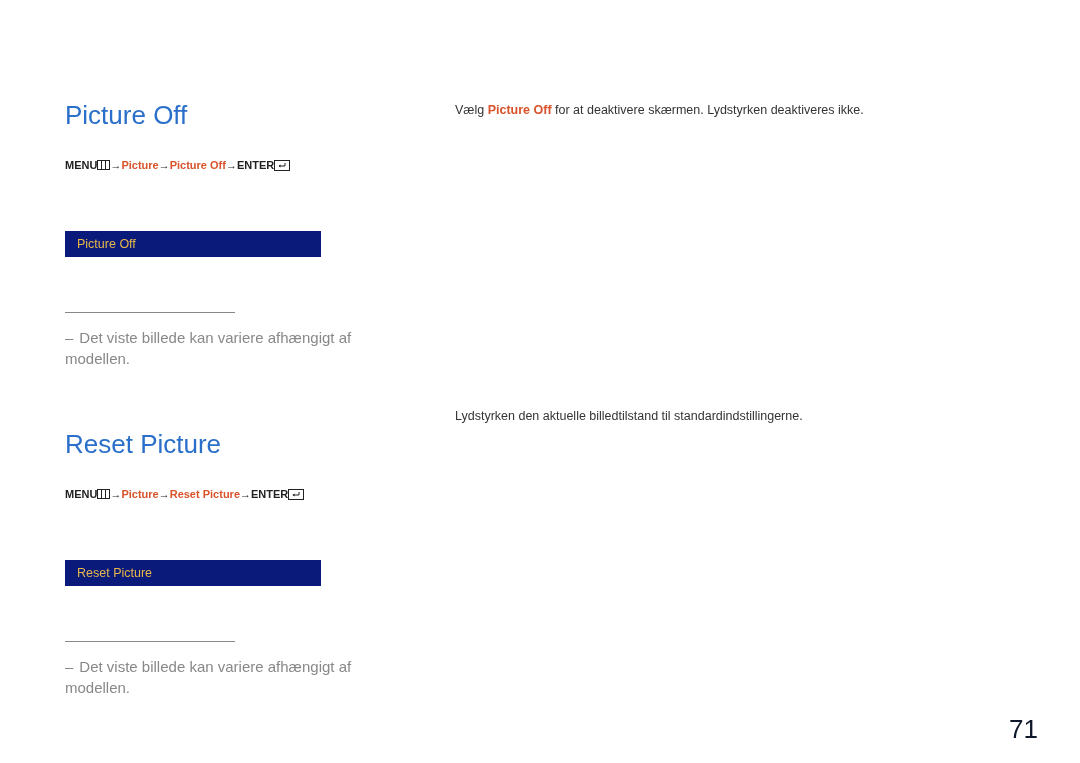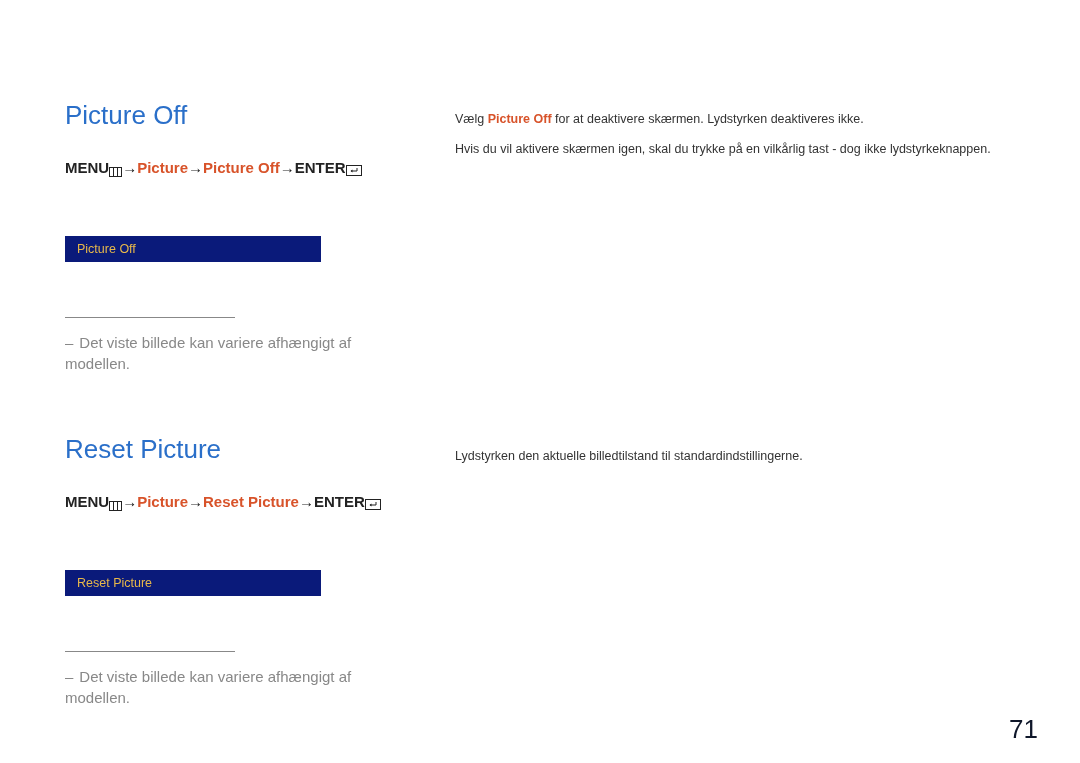--- a/index.html
+++ b/index.html
@@ -26,21 +26,21 @@
       line-height: 1.7;
       color: #333;
     }
     .section-heading {
       font-size: 26px;
       font-weight: 400;
       color: #2a6fc9;
       margin-bottom: 28px;
     }
     .breadcrumb {
-      font-size: 15px;
+      font-size: 11px;
       font-weight: bold;
       color: #222;
       margin-bottom: 60px;
       display: flex;
       align-items: center;
       gap: 0;
       flex-wrap: wrap;
     }
     .breadcrumb .accent {
       color: #d8532a;
@@ -91,21 +91,20 @@
     .page-number {
       position: absolute;
       bottom: 18px;
       right: 42px;
       font-size: 26px;
       color: #0f172a;
       font-weight: 300;
     }
     .right-para {
       margin-bottom: 4px;
-      margin-top: 9px;
     }
     .right-accent {
       color: #d8532a;
       font-weight: bold;
     }
     .right-section {
       margin-bottom: 285px;
     }
   </style>
 </head>
@@ -190,21 +189,20 @@
     </div>
 
   </div>
 
   <div class="right-col">
 
     <div class="right-section">
       <p class="right-para">
         <span>Vælg </span><span class="right-accent">Picture Off</span><span> for at deaktivere skærmen. Lydstyrken deaktiveres ikke.</span>
       </p>
-      <p class="right-para">Hvis du vil aktivere skærmen igen, skal du trykke på en vilkårlig tast - dog ikke lydstyrkeknappen.</p>
     </div>
 
     <div>
       <p class="right-para">Lydstyrken den aktuelle billedtilstand til standardindstillingerne.</p>
     </div>
 
   </div>
 
 </div>
 

